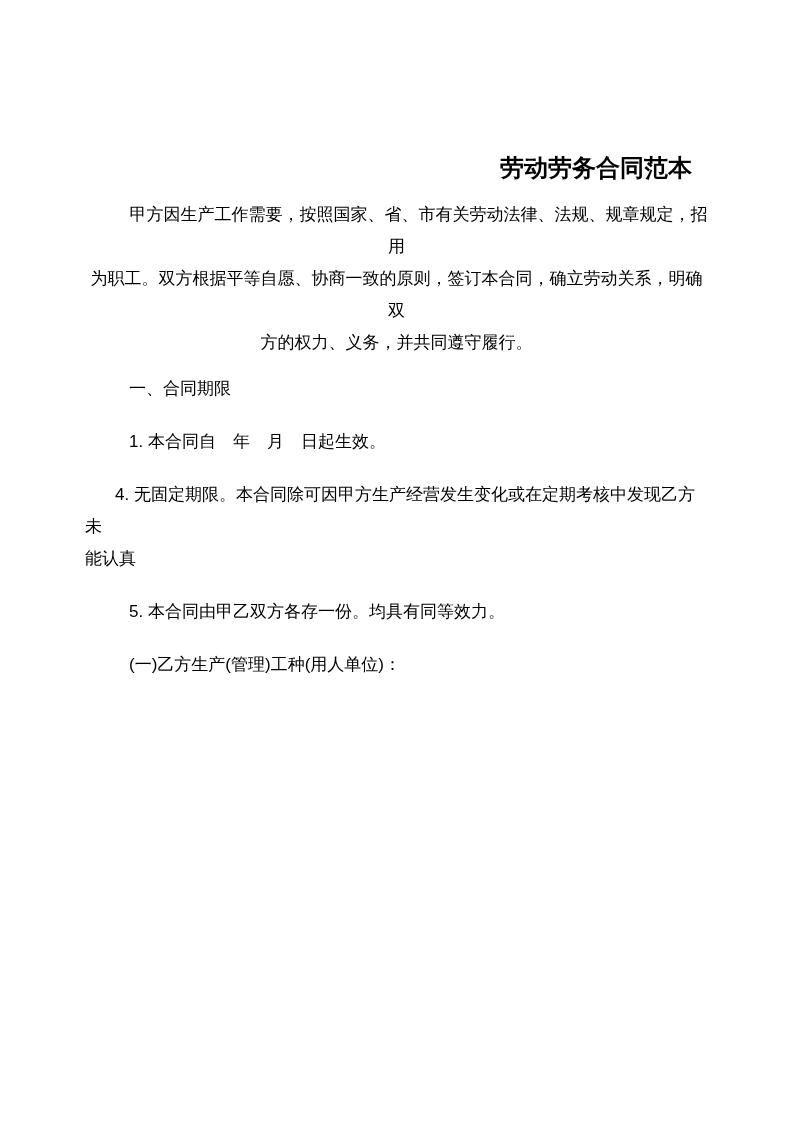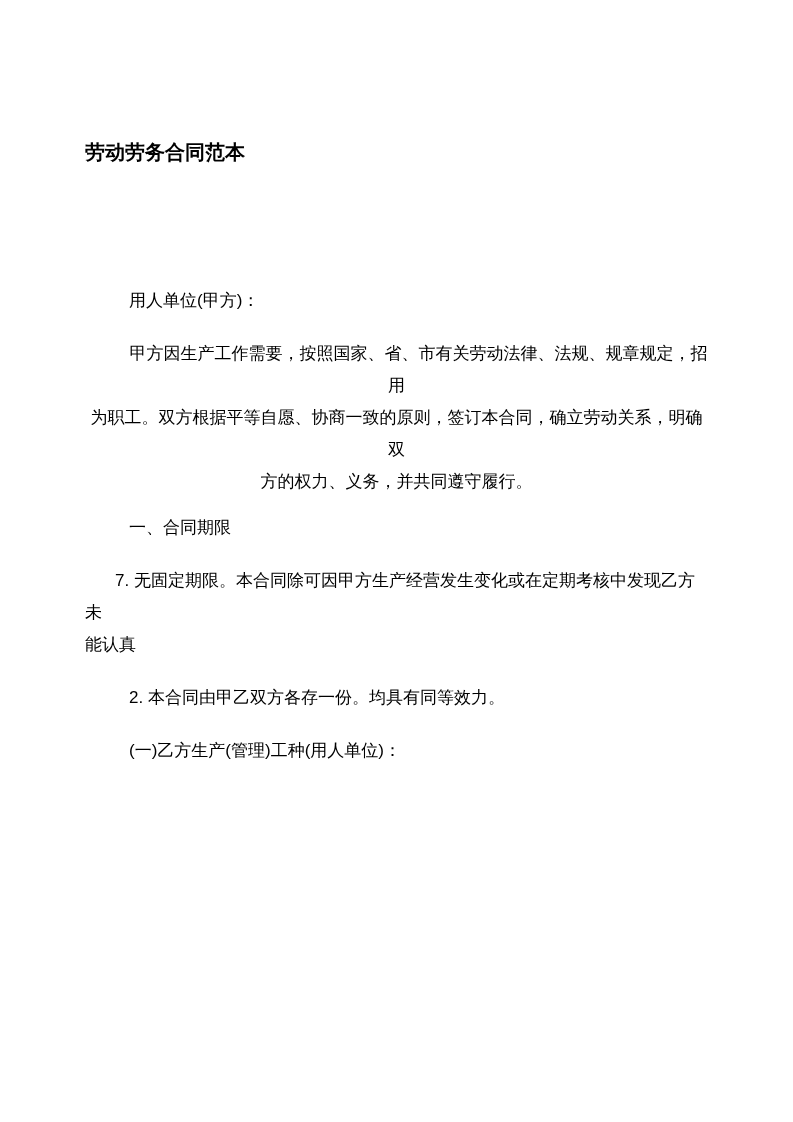--- a/index.html
+++ b/index.html
@@ -13,25 +13,25 @@
     height: 1122px;
     margin: 0 auto;
     background: #ffffff;
     color: #000000;
     font-family: "Liberation Sans", sans-serif;
     box-sizing: border-box;
     padding: 137px 85px 0 85px;
     overflow: hidden;
   }
   .doc-title {
-    margin: 0;
-    font-size: 20px;
+    margin: 16px;
+    font-size: 24px;
     line-height: 30px;
     font-weight: bold;
-    text-align: left;
+    text-align: right;
     white-space: pre-wrap;
   }
   .page p.para {
     margin: 0 0 21px 0;
     font-size: 17px;
     line-height: 32px;
     text-indent: 44px;
     white-space: pre-wrap;
     text-align: left;
   }
@@ -52,34 +52,34 @@
     text-indent: 35px;
   }
 </style>
 </head>
 <body>
 
 <div class="page">
 
   <h1 class="doc-title">劳动劳务合同范本</h1>
 
-  <p class="para first-para">用人单位(甲方)：</p>
 
 
 
   <p class="para preamble">甲方因生产工作需要，按照国家、省、市有关劳动法律、法规、规章规定，招用
 为职工。双方根据平等自愿、协商一致的原则，签订本合同，确立劳动关系，明确双
 方的权力、义务，并共同遵守履行。</p>
 
   <p class="para heading">一、合同期限</p>
 
+  <p class="para">1. 本合同自　年　月　日起生效。</p>
 
 
-  <p class="para indent-sm">7. 无固定期限。本合同除可因甲方生产经营发生变化或在定期考核中发现乙方未
+  <p class="para indent-sm">4. 无固定期限。本合同除可因甲方生产经营发生变化或在定期考核中发现乙方未
 能认真</p>
 
 
-  <p class="para">2. 本合同由甲乙双方各存一份。均具有同等效力。</p>
+  <p class="para">5. 本合同由甲乙双方各存一份。均具有同等效力。</p>
 
 
   <p class="para">(一)乙方生产(管理)工种(用人单位)：</p>
 
 </div>
 
 </body></html>

